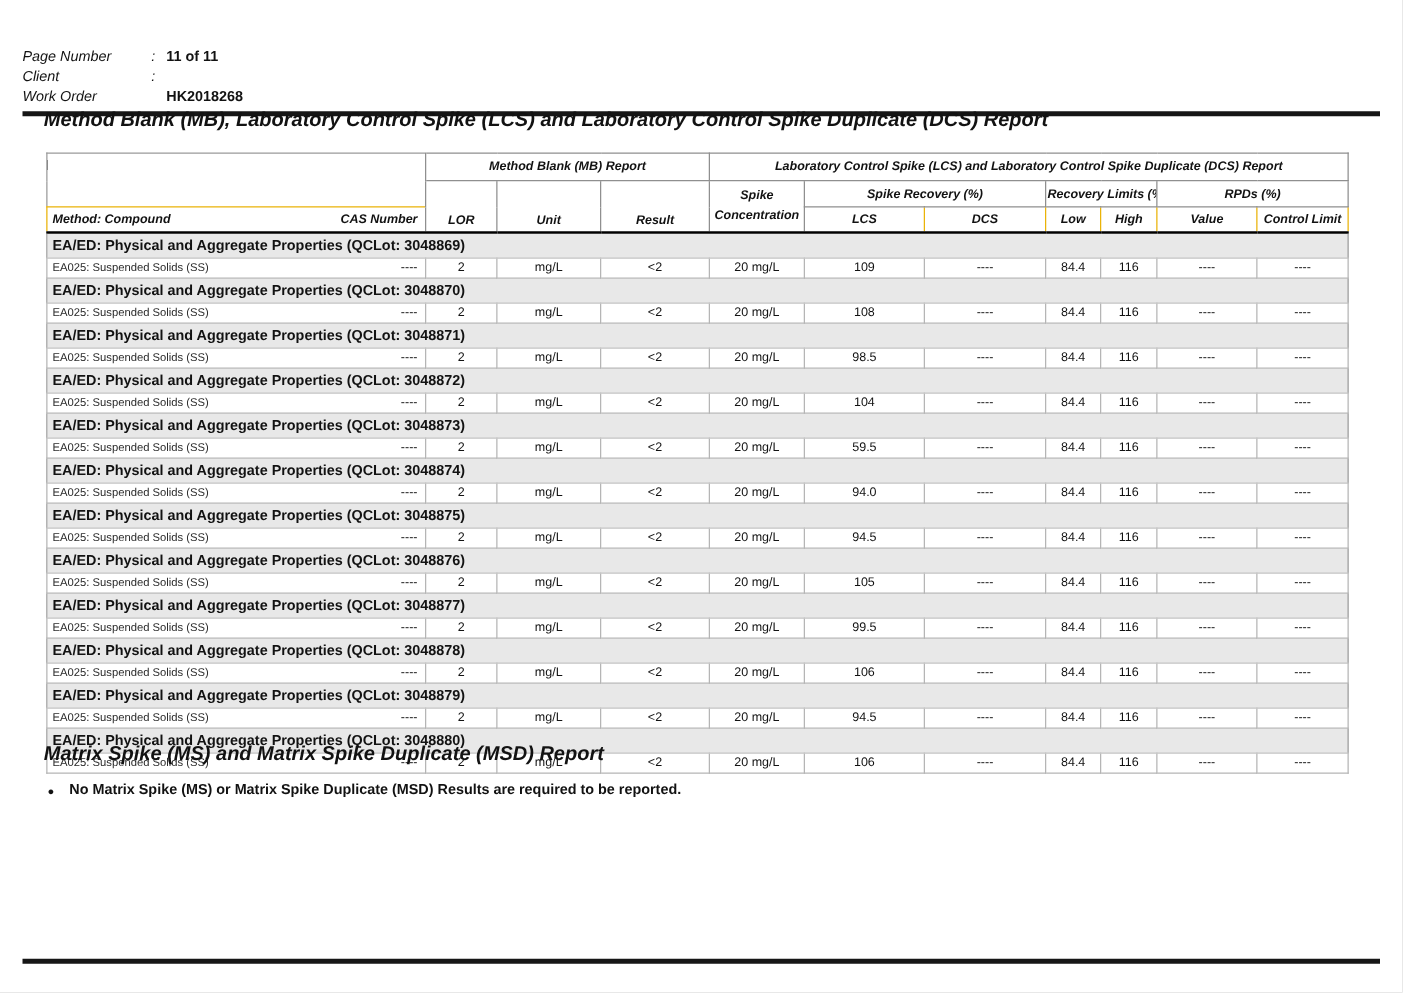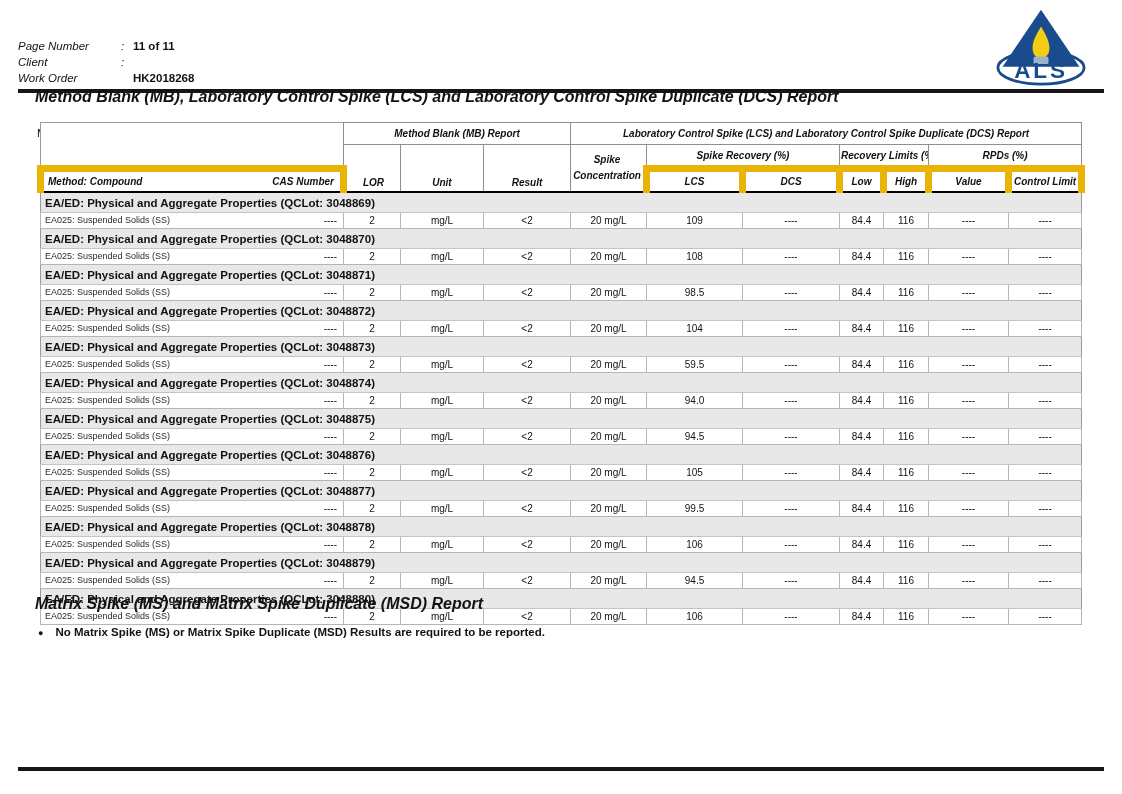--- a/index.html
+++ b/index.html
@@ -29,21 +29,21 @@
   
   table.qc { position:absolute; left:37px; top:122px; width:1041px;
     border-collapse:collapse; table-layout:fixed; border:1px solid #9a9a9a; }
   table.qc th, table.qc td { overflow:hidden; white-space:nowrap; }
   thead th, thead td { font-size:10px; font-weight:bold; font-style:italic; background:#fff; }
   .band-cell { border:1px solid #8f8f8f; font-size:10px; height:19px; text-align:center; font-weight:bold; }
   .blank-cell { border:none; border-right:1px solid #8f8f8f; background:#fff; }
   .subhead-cell { border:1px solid #8f8f8f; height:18px; text-align:center; }
   .bottomed { vertical-align:bottom; padding-bottom:3px; }
   .two-line { vertical-align:middle; line-height:16px; }
-  .colhead-cell { border:7px solid #eab308; height:17px; text-align:center; }
+  .colhead-cell { border:1px solid #eab308; height:17px; text-align:center; }
   .thick-bottom { border-bottom:2.5px solid #000; }
   .compound-head { text-align:left; padding:0 6px 0 4px; }
   .compound-head .right { float:right; }
   tbody td { border:1px solid #b5b5b5; }
   .group-row td { height:19px; background:#e8e8e8; font-weight:bold; font-size:11.5px;
     text-align:left; padding:0 4px; border-left:1px solid #9a9a9a; border-right:1px solid #9a9a9a;
     border-top:1px solid #c4c4c4; border-bottom:1px solid #c4c4c4; }
   .data-row td { height:15px; background:#fff; font-size:10px; text-align:center; padding:0; }
   .compound-cell { text-align:left !important; padding:0 6px 0 4px !important; font-size:9px !important; color:#2a2a2a; }
   .compound-cell .cas { float:right; font-size:10px; color:#121212; }
@@ -63,29 +63,20 @@
       <span class="field-label">Client</span>
       <span class="field-colon">:</span>
     </div>
     <div class="field-row">
       <span class="field-label">Work Order</span>
       <span class="field-colon"></span>
       <span class="field-value">HK2018268</span>
     </div>
   </div>
 
-  <div class="logo">
-    <svg width="90" height="84" viewBox="0 0 96 88">
-      <ellipse cx="48" cy="64" rx="46" ry="17.5" fill="#ffffff" stroke="#1a4b8c" stroke-width="3"></ellipse>
-      <polygon points="48,2 89,63 7,63" fill="#1a4b8c"></polygon>
-      <path d="M48 20 C53 29 57 35 57 43 C57 50 53 54 48 54 C43 54 39 50 39 43 C39 35 43 29 48 20 Z" fill="#f2cd13"></path>
-      <rect x="40" y="52" width="16" height="8" rx="2" fill="#9fb3c8"></rect>
-      <text x="48" y="75" text-anchor="middle" font-family="Liberation Sans, sans-serif" font-size="24" font-weight="bold" letter-spacing="3" fill="#1a4b8c">ALS</text>
-    </svg>
-  </div>
 
   <div class="rule rule-top"></div>
 
   <h1 class="section-title title-1">Method Blank (MB), Laboratory Control Spike (LCS) and Laboratory Control Spike Duplicate (DCS) Report</h1>
 
   <div class="matrix-line">
     <span>Matrix:</span>
     <span class="mv">WATER</span>
   </div>
 

